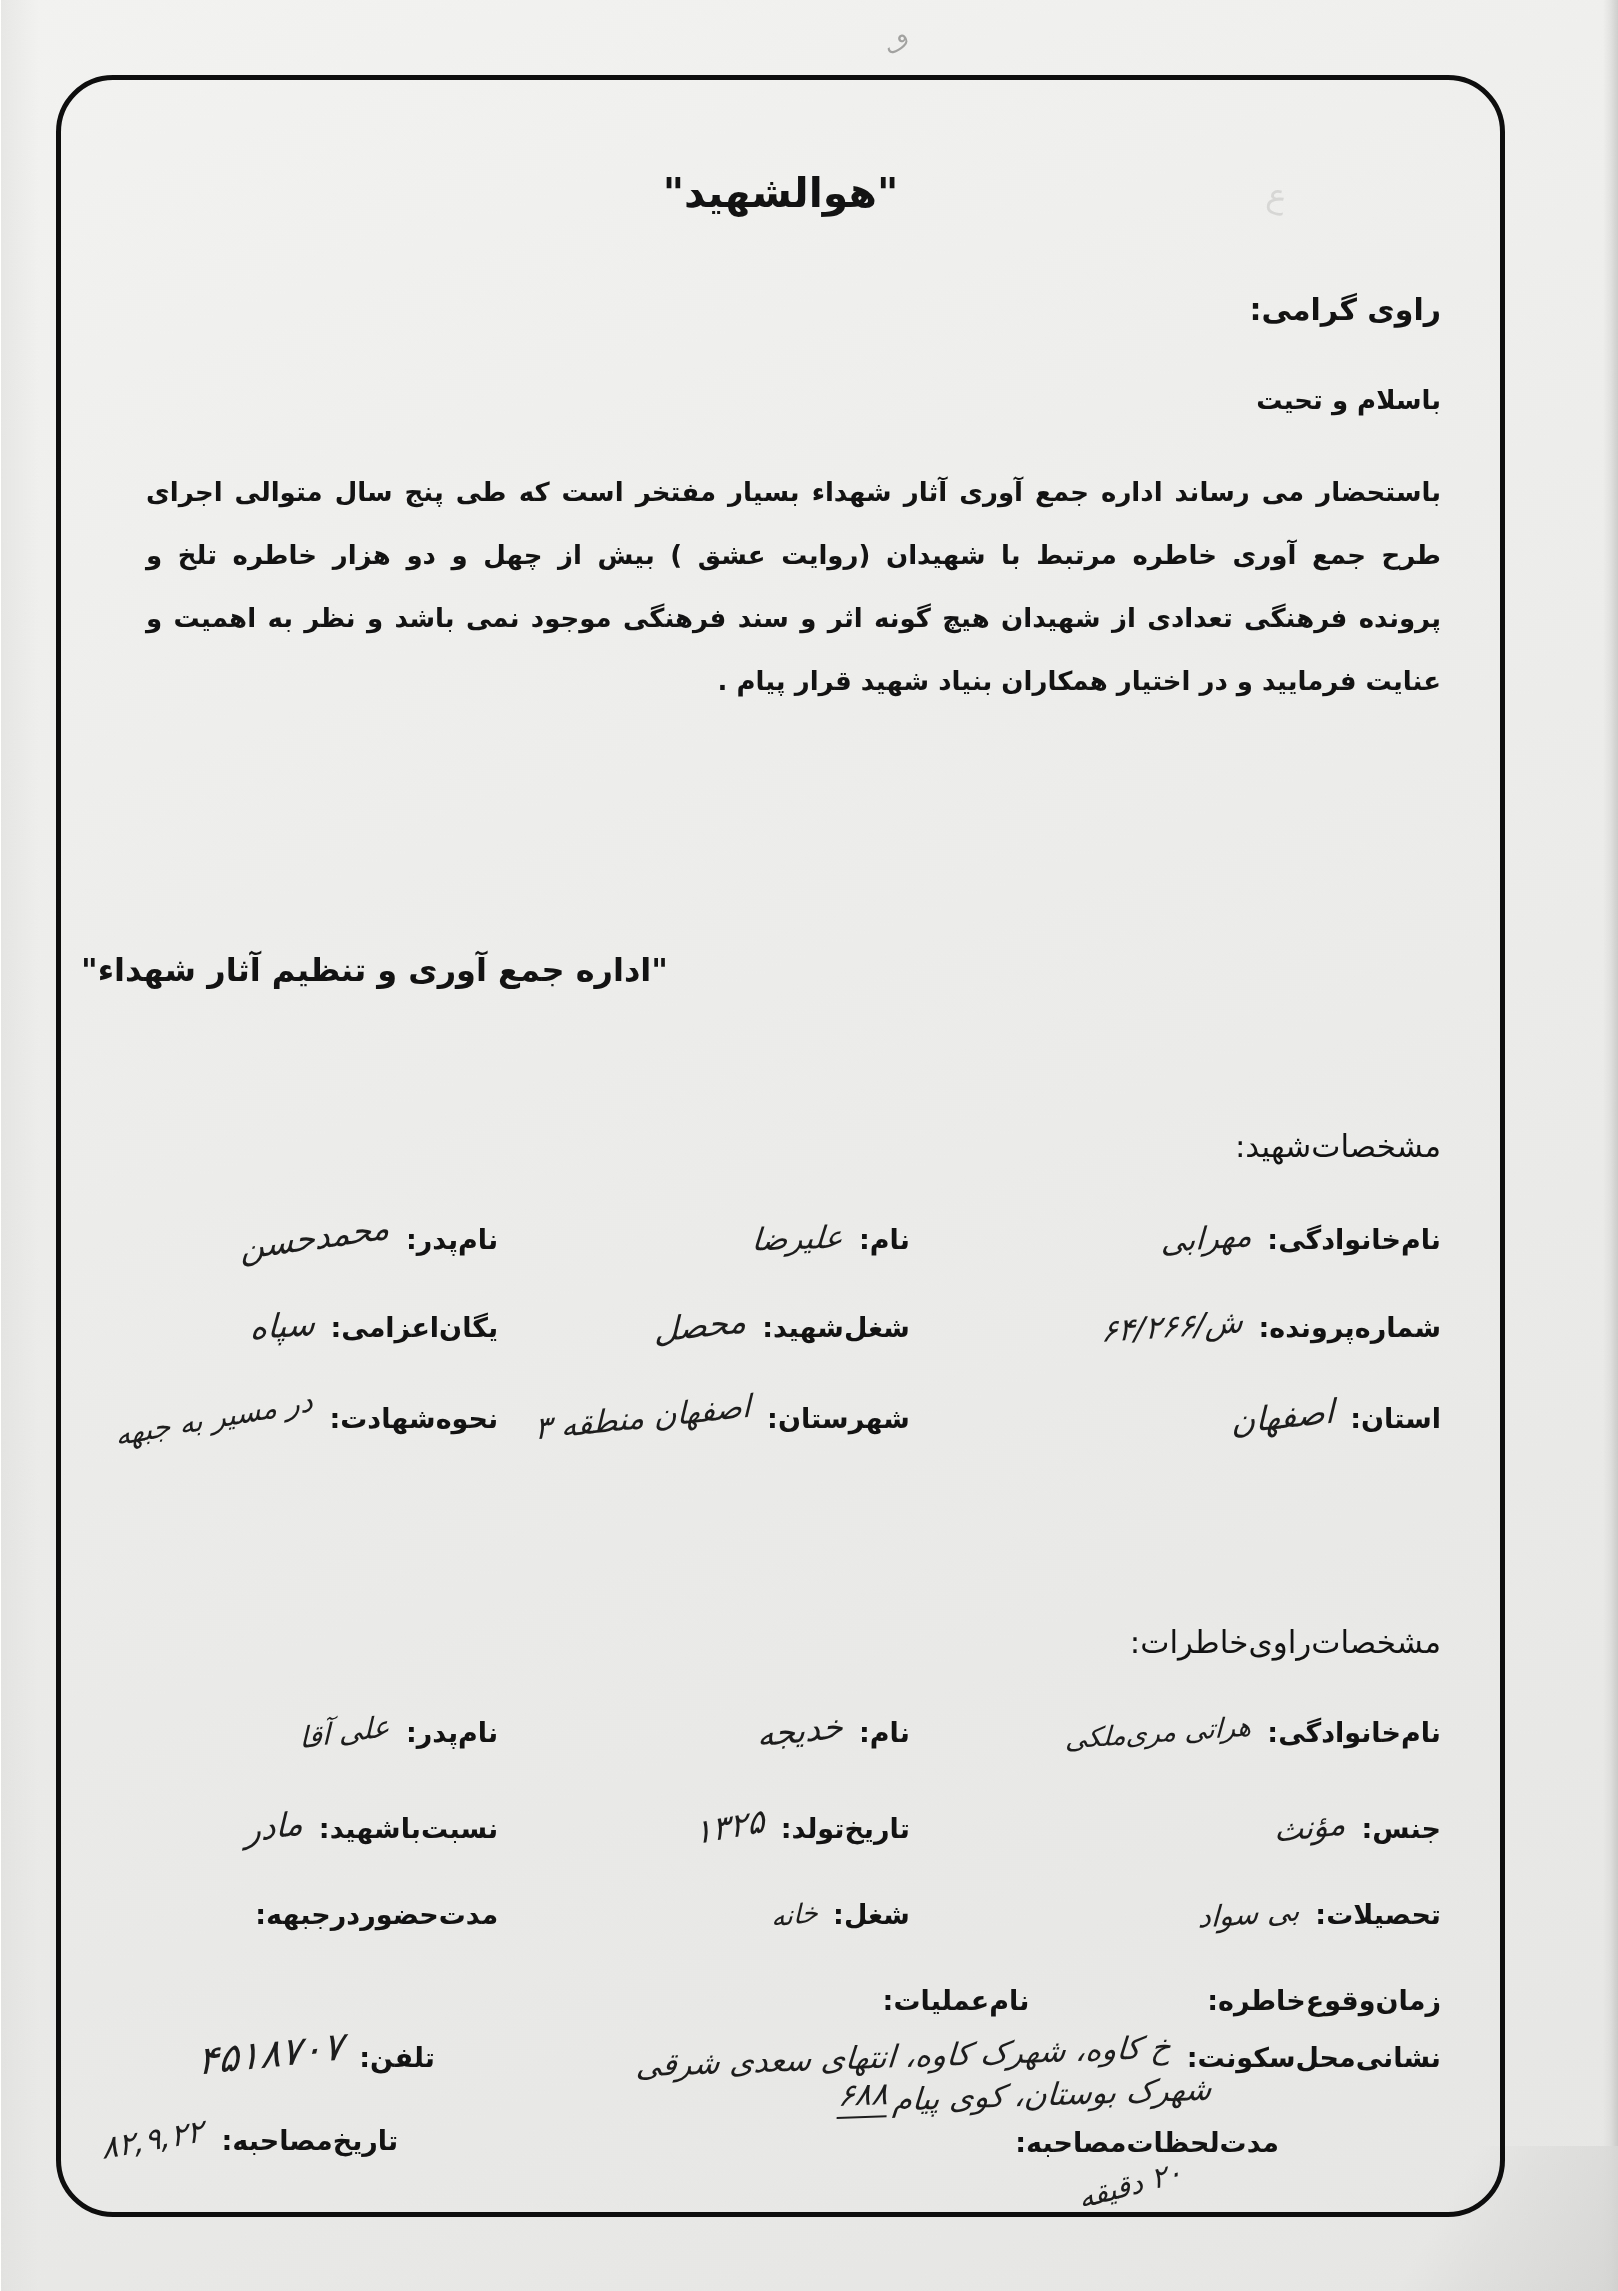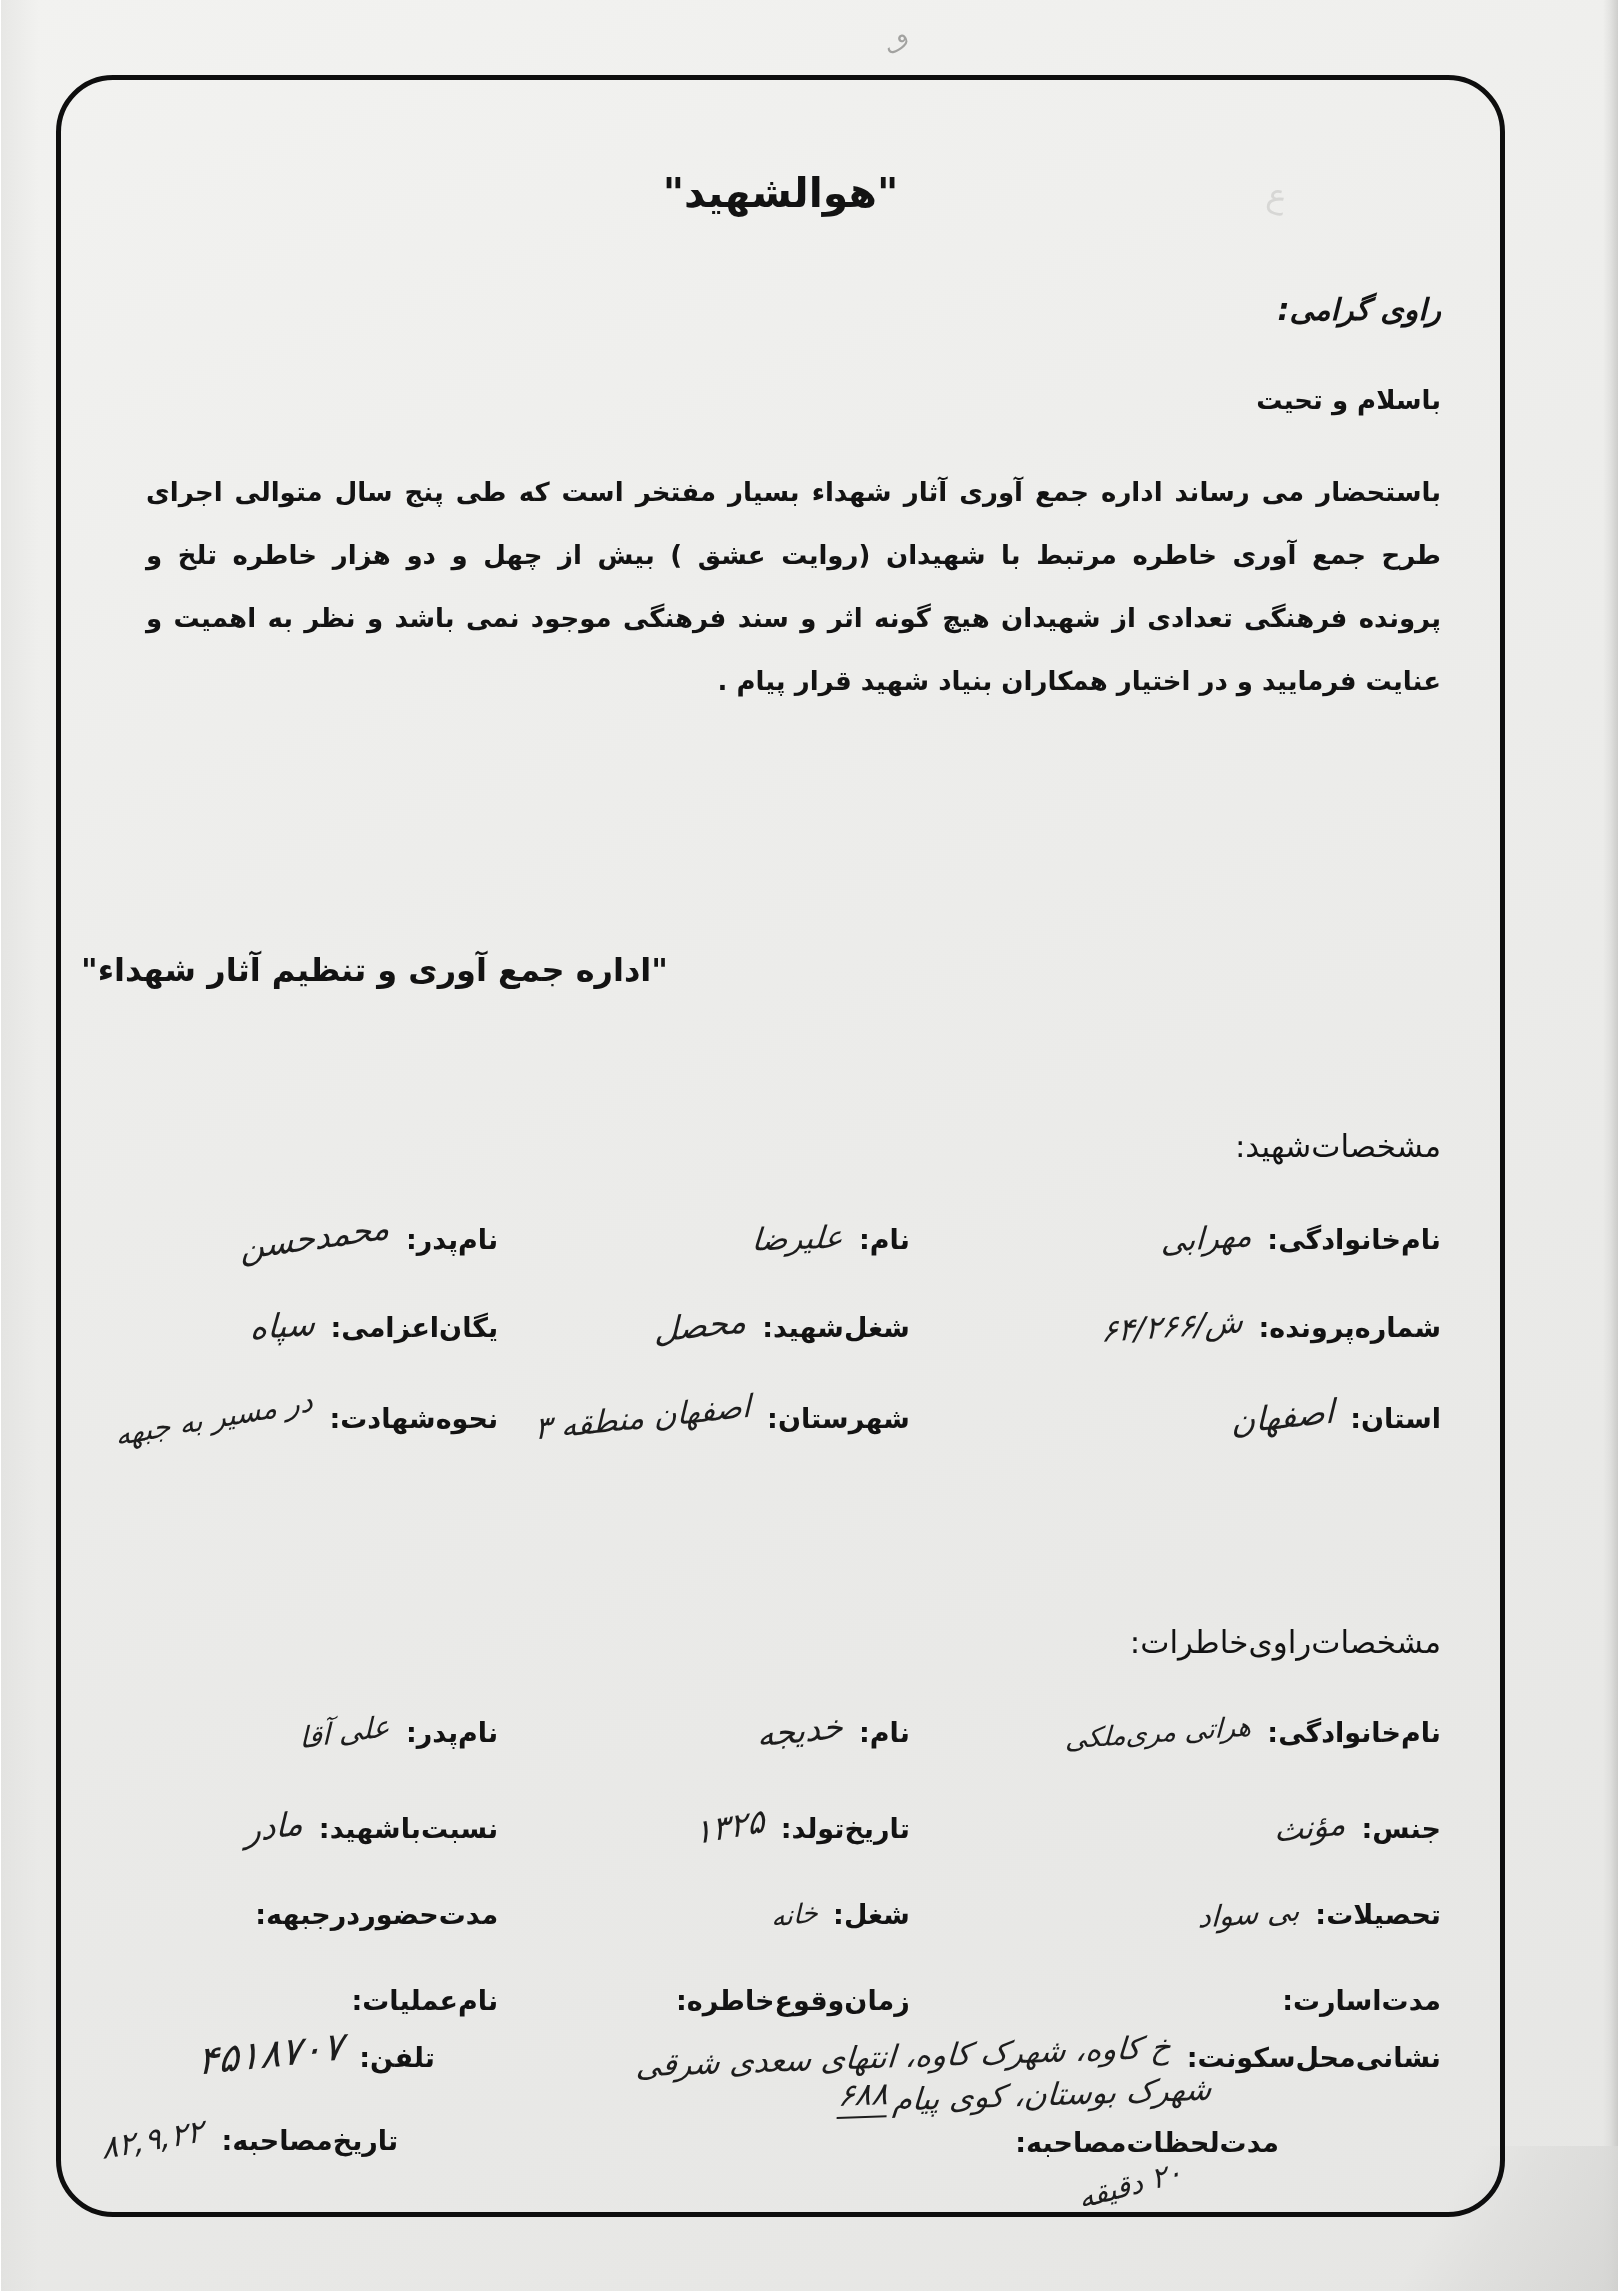--- a/index.html
+++ b/index.html
@@ -22,21 +22,21 @@
     transform:rotate(-30deg);opacity:.8;}
   .mark-faint{position:absolute;left:1268px;top:176px;font-size:33px;color:#c4c4c2;
     transform:rotate(15deg);opacity:.55;}
   
   .frame{position:absolute;left:56px;top:75px;width:1449px;height:2142px;
     border:5.9px solid #0e0e0e;border-radius:57px;box-sizing:border-box;}
   .content{position:absolute;left:56px;top:75px;width:1449px;height:2142px;direction:rtl;}
   
   .title{position:absolute;top:94px;left:0;right:0;text-align:center;
     font-size:41px;font-weight:bold;letter-spacing:1px;}
-  .salut1{position:absolute;top:217px;right:64px;font-size:30px;font-weight:bold;font-style:italic;}
+  .salut1{position:absolute;top:217px;right:64px;font-size:30px;font-weight:bold;}
   .salut2{position:absolute;top:310px;right:64px;font-size:26px;font-weight:bold;}
   .para{position:absolute;top:386px;right:64px;left:90px;
     font-size:26px;font-weight:bold;line-height:63px;}
   .pline{text-align:justify;text-align-last:justify;}
   .pline-last{text-align-last:right;}
   .signature{position:absolute;top:876px;left:25px;font-size:32px;font-weight:bold;}
   .sec-heading{position:absolute;right:64px;font-size:31px;font-weight:normal;}
   
   .row{position:absolute;right:64px;left:57px;display:flex;align-items:baseline;}
   .cell{display:flex;align-items:baseline;gap:15.6px;}
@@ -171,24 +171,20 @@
       <span class="lbl">شغل:</span>
       <span class="hw s28 r6">خانه</span>
     </div>
     <div class="cell w29">
       <span class="lbl">مدت‌حضوردرجبهه:</span>
       <span class="hw s30 r4"></span>
     </div>
   </div>
 
   <div class="row" style="top:1910px">
-    <div class="cell w40">
-      <span class="lbl">مدت‌اسارت:</span>
-      <span class="hw s30 r4"></span>
-    </div>
     <div class="cell w31">
       <span class="lbl">زمان‌وقوع‌خاطره:</span>
       <span class="hw s30 r4"></span>
     </div>
     <div class="cell w29">
       <span class="lbl">نام‌عملیات:</span>
       <span class="hw s30 r4"></span>
     </div>
   </div>
 

